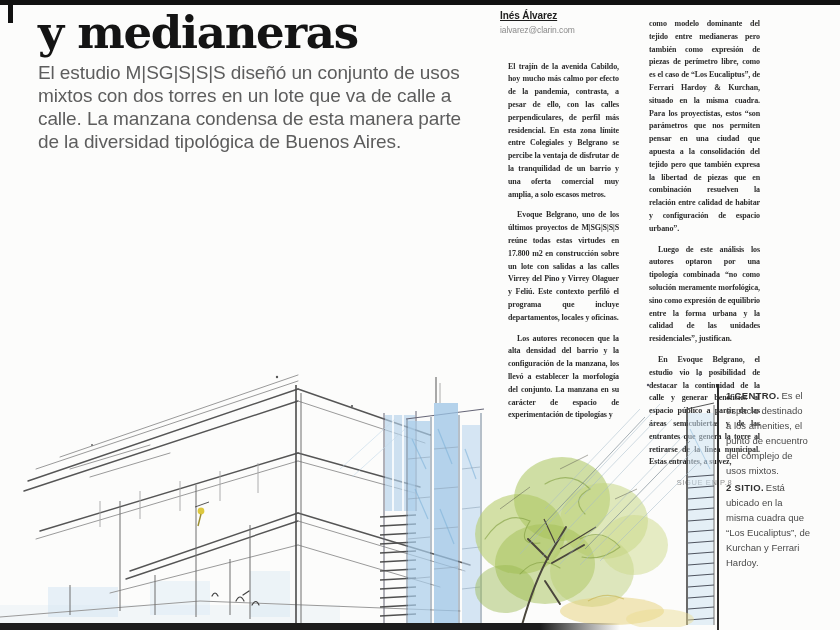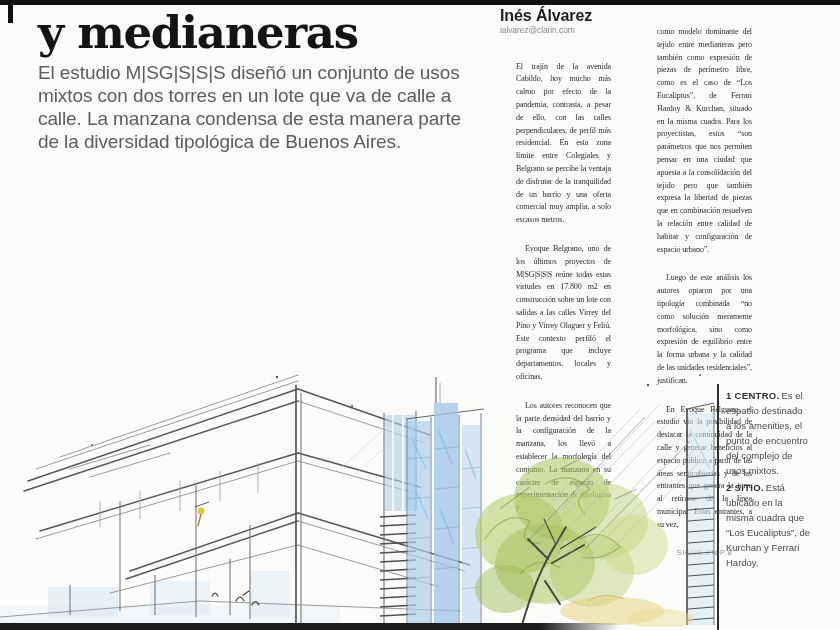--- a/index.html
+++ b/index.html
@@ -28,24 +28,24 @@
   .lede {
     margin:4px 0 0 0; font-size:19px; line-height:23px; color:#5d5d5d; letter-spacing:-.1px;
   }
 
   
   .col { position:absolute; top:10px; width:127px;
     font-family:"Liberation Serif", serif; font-size:8px; line-height:12.8px;
     letter-spacing:-.1px; color:#2d2d2d; text-align:justify; }
   .col1 { left:500px; }
   .col2 { left:641px; }
-  .byline-name { font-family:"Liberation Sans", sans-serif; font-size:16px; font-weight:700; color:#1d1d1d; }
+  .byline-name { font-family:"Liberation Sans", sans-serif; font-size:10px; font-weight:700; color:#1d1d1d;text-decoration:underline; }
   .byline-email { font-family:"Liberation Sans", sans-serif; font-size:8.5px; color:#8a8a8a; margin-top:1px; }
   .byline { margin-bottom:24px; }
-  .para { margin:16px; }
+  .para { margin:8px;font-weight:bold; }
   .para + .para { text-indent:9px; }
   .continuation { margin-top:3px; text-align:center; font-family:"Liberation Sans", sans-serif;
     font-size:7.5px; letter-spacing:.6px; color:#8f8f8f; }
 
   
   .illustration { position:absolute; left:0; top:349px; width:715px; height:278px; }
 
   
   .caption-rule { position:absolute; left:717px; top:384px; width:2px; height:246px; background:#2e2e2e; }
   .captions { position:absolute; left:726px; top:389px; width:84px;
@@ -69,21 +69,21 @@
     <p class="lede">El estudio M|SG|S|S|S diseñó un conjunto de usos mixtos con dos torres en un lote que va de calle a calle. La manzana condensa de esta manera parte de la diversidad tipológica de Buenos Aires.</p>
   </div>
 
   <div class="col col1">
     <div class="byline">
       <div class="byline-name">Inés Álvarez</div>
       <div class="byline-email">ialvarez@clarin.com</div>
     </div>
     <p class="para">El trajín de la avenida Cabildo, hoy mucho más calmo por efecto de la pandemia, contrasta, a pesar de ello, con las calles perpendiculares, de perfil más residencial. En esta zona límite entre Colegiales y Belgrano se percibe la ventaja de disfrutar de la tranquilidad de un barrio y una oferta comercial muy amplia, a solo escasos metros.</p>
     <p class="para">Evoque Belgrano, uno de los últimos proyectos de M|SG|S|S|S reúne todas estas virtudes en 17.800 m2 en construcción sobre un lote con salidas a las calles Virrey del Pino y Virrey Olaguer y Feliú. Este contexto perfiló el programa que incluye departamentos, locales y oficinas.</p>
-    <p class="para">Los autores reconocen que la parte densidad del barrio y la configuración de la manzana, los llevó a establecer la morfología del conjunto. La manzana en su carácter de espacio de experimentación de tipologías y</p>
+    <p class="para">Los autores reconocen que la alta densidad del barrio y la configuración de la manzana, los llevó a establecer la morfología del conjunto. La manzana en su carácter de espacio de experimentación de tipologías y</p>
   </div>
 
   <div class="col col2">
     <p class="para">como modelo dominante del tejido entre medianeras pero también como expresión de piezas de perímetro libre, como es el caso de “Los Eucaliptus”, de Ferrari Hardoy &amp; Kurchan, situado en la misma cuadra. Para los proyectistas, estos “son parámetros que nos permiten pensar en una ciudad que apuesta a la consolidación del tejido pero que también expresa la libertad de piezas que en combinación resuelven la relación entre calidad de habitar y configuración de espacio urbano”.</p>
     <p class="para">Luego de este análisis los autores optaron por una tipología combinada “no como solución meramente morfológica, sino como expresión de equilibrio entre la forma urbana y la calidad de las unidades residenciales”, justifican.</p>
     <p class="para">En Evoque Belgrano, el estudio vio la posibilidad de destacar la continuidad de la calle y generar beneficios al espacio público a partir de las áreas semicubiertas y de las entrantes que genera la torre al retirarse de la línea municipal. Estas entrantes, a su vez,</p>
     <div class="continuation">SIGUE EN P.8</div>
   </div>
 
   <svg class="illustration" viewBox="0 0 715 278" xmlns="http://www.w3.org/2000/svg" aria-hidden="true">

